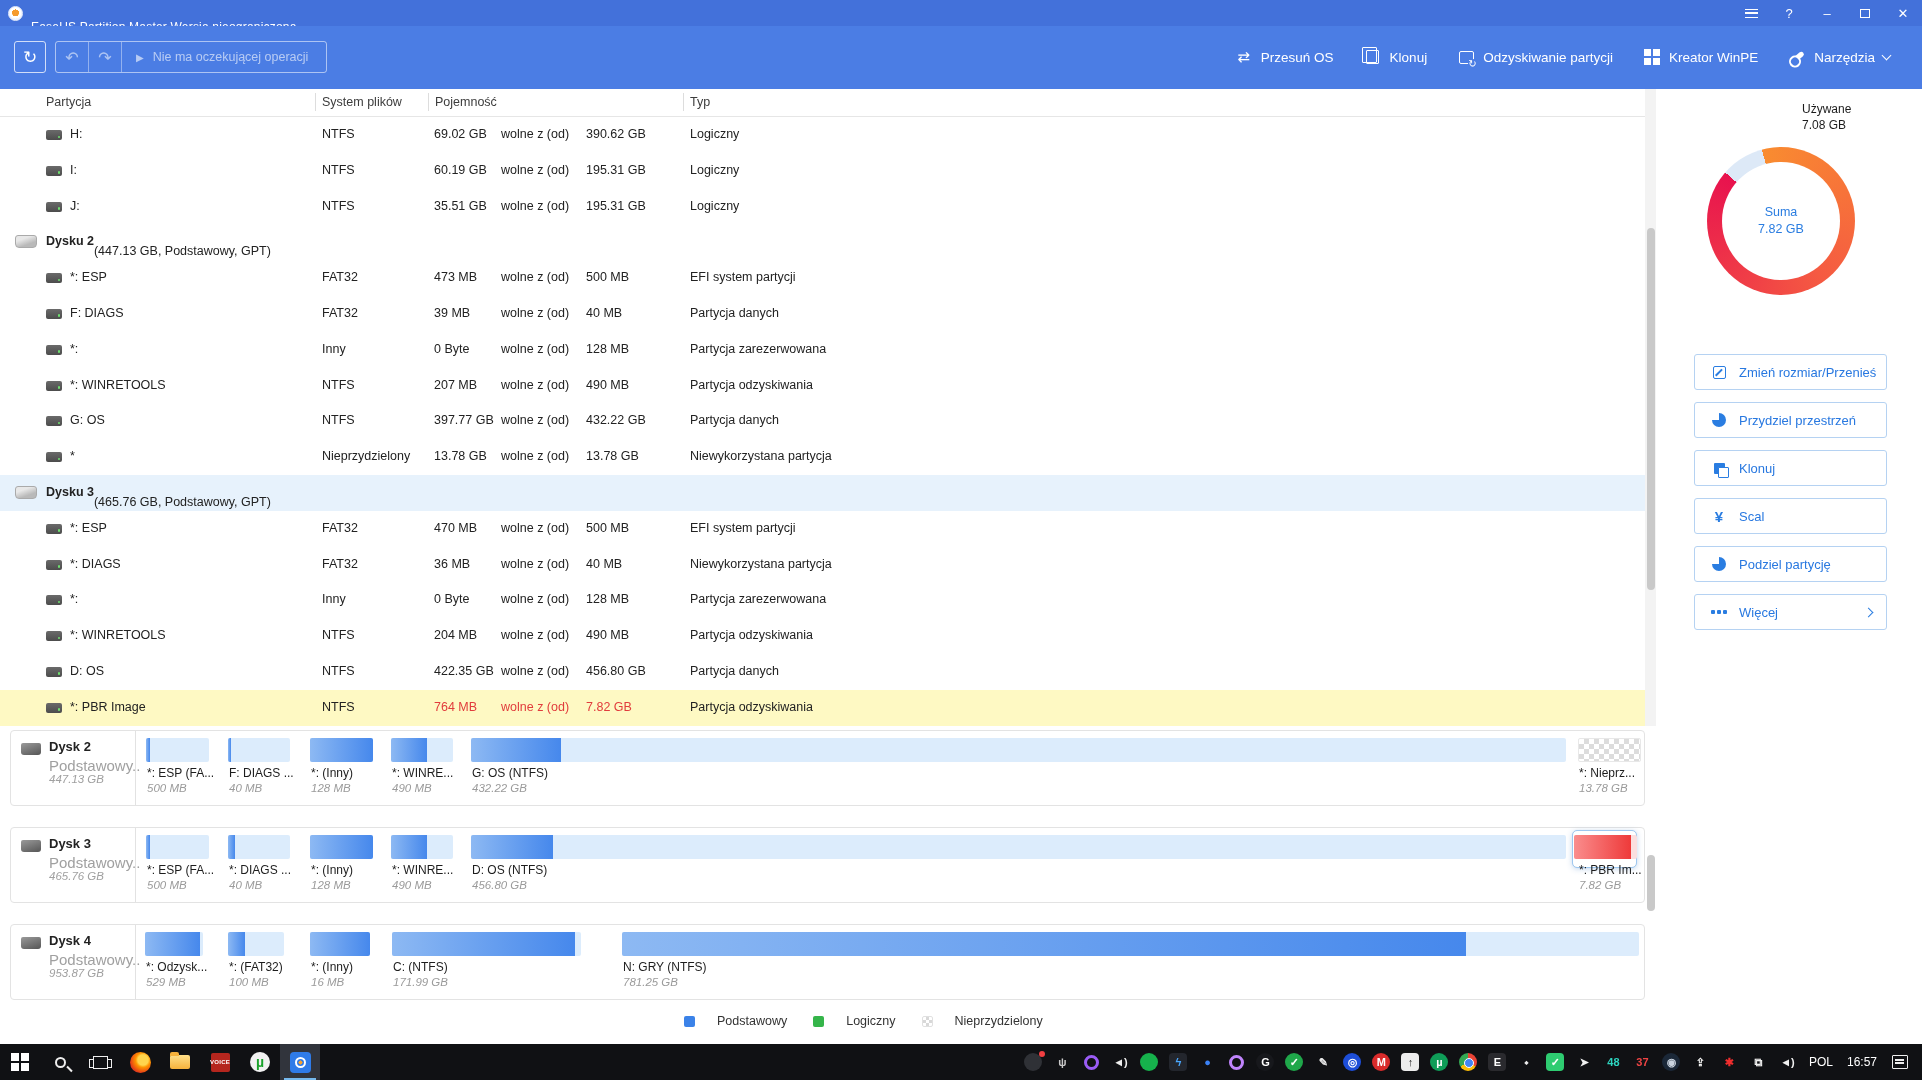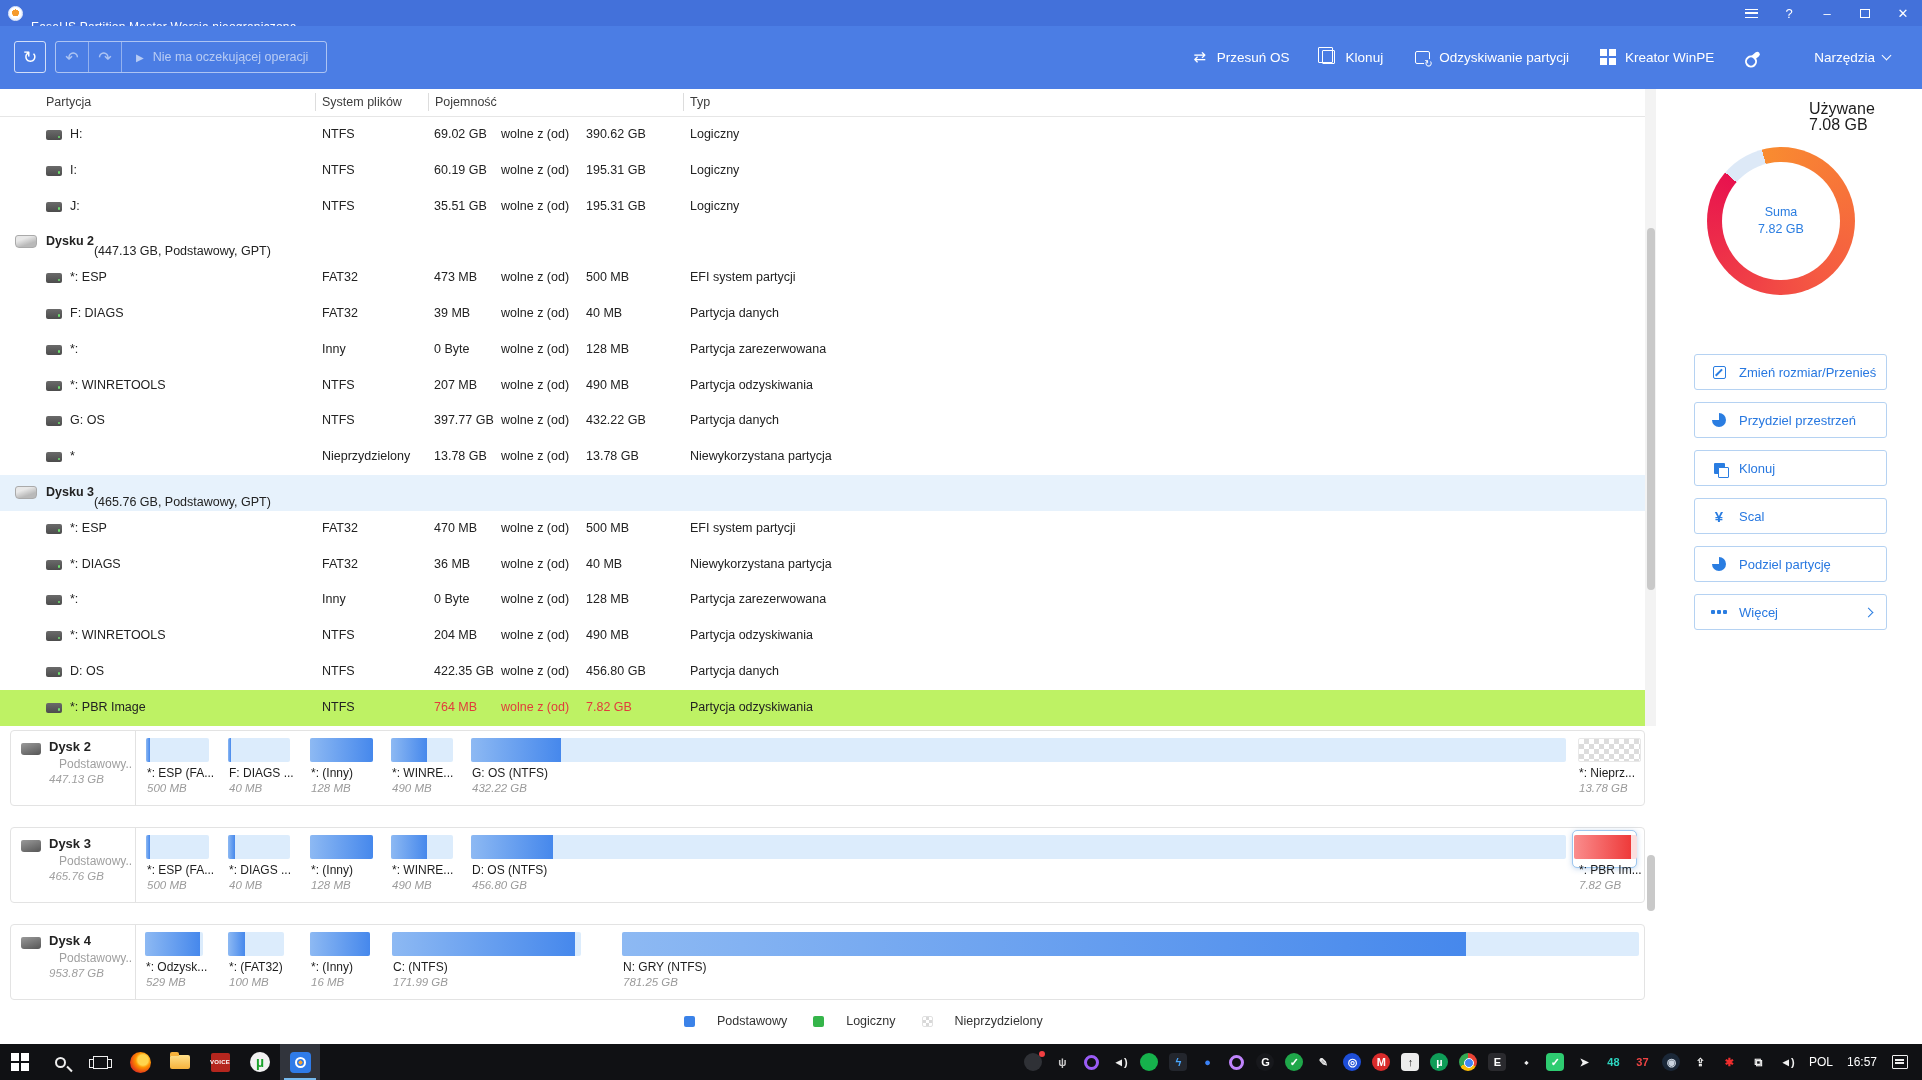--- a/index.html
+++ b/index.html
@@ -41,21 +41,21 @@
   .i-wrench::before { content:""; position:absolute; left:-3px; top:-2px; width:8px; height:8px; border:2.5px solid #fff; border-radius:50%; background:#4b7de4; }
   .chev-down { width:7px; height:7px; border-right:1.6px solid #fff; border-bottom:1.6px solid #fff; transform:rotate(45deg); margin-top:-3px; }
 
   
   .table-area { position:absolute; left:0; top:89px; width:1645px; height:637px; background:#fff; }
   .thead { position:relative; height:28px; border-bottom:1px solid #e6e6e6; font-size:12.5px; color:#3c3c3c; }
   .thead span { position:absolute; top:6px; }
   .thead .sep { position:absolute; top:4px; width:1px; height:18px; background:#ddd; }
   .trow { position:relative; height:35.8px; font-size:12.5px; color:#222; }
   .trow span { position:absolute; top:10px; white-space:nowrap; }
-  .trow.selected { background:#bef264; }
+  .trow.selected { background:#fef9c3; }
   .trow.grouprow.highlight { background:#e7f2fc; }
   .c-name   { left:70px; }
   .c-fs     { left:322px; }
   .c-free   { left:434px; }
   .c-flabel { left:501px; }
   .c-total  { left:586px; }
   .c-type   { left:690px; }
   .alert-red { color:#e13c3c !important; }
   .part-ico { position:absolute; left:46px; top:13px; width:16px; height:10px; background:linear-gradient(#6a6a6a,#4c4c4c); border-radius:2px; }
   .part-ico::after { content:""; position:absolute; right:2px; bottom:2px; width:2.5px; height:2.5px; background:#6fe06f; border-radius:50%; }
@@ -66,42 +66,42 @@
 
   .vscroll { position:absolute; left:1645px; top:89px; width:11px; height:637px; background:#f3f3f3; }
   .vthumb { position:absolute; left:1.5px; width:8px; border-radius:4px; background:#c9c9c9; }
 
   
   .side-panel { position:absolute; left:1656px; top:89px; width:266px; height:637px; background:#fff; }
   .donut { position:absolute; left:51px; top:58px; width:148px; height:148px; border-radius:50%; }
   .donut::after { content:""; position:absolute; left:15px; top:15px; width:118px; height:118px; border-radius:50%; background:#fff; }
   .donut-center { position:absolute; left:51px; top:58px; width:148px; height:148px; display:flex; flex-direction:column;
     align-items:center; justify-content:center; z-index:2; color:#2a7de1; font-size:12.5px; line-height:17px; }
-  .used-label { position:absolute; left:153px; top:12px; font-size:16px; color:#1c1c1c; line-height:16px; }
+  .used-label { position:absolute; left:146px; top:12px; font-size:12px; color:#1c1c1c; line-height:16px; }
   .side-buttons { position:absolute; left:38px; top:265px; width:193px; }
   .sbtn { position:relative; width:193px; height:36px; margin-bottom:12px; border:1px solid #b5d2f2; border-radius:3px;
     background:#fff; display:flex; align-items:center; color:#2878e0; font-size:13px; cursor:default; }
   .sbtn .sico { width:16px; height:16px; margin:0 12px 0 16px; display:flex; align-items:center; justify-content:center; }
   .pie-ico { width:14px; height:14px; border-radius:50%; background:conic-gradient(#2a7de1 0 268deg, #fff 268deg 360deg); position:relative; }
   .resize-ico { width:13px; height:13px; border:1.5px solid #2a7de1; border-radius:2px; position:relative; }
   .resize-ico::after { content:""; position:absolute; left:2px; top:2px; width:9px; height:1.7px; background:#2a7de1; transform:rotate(-45deg); transform-origin:left top; left:1px; top:8px; }
   .clone-ico { position:relative; width:11px; height:11px; background:#2a7de1; border-radius:1px; }
   .clone-ico::before { content:""; position:absolute; left:4px; top:4px; width:9px; height:9px; border:1.6px solid #2a7de1; background:#fff; border-radius:1px; }
   .merge-ico { color:#2a7de1; font-size:15px; font-weight:bold; }
   .more-ico { display:flex; gap:2px; }
   .more-ico i { width:4px; height:4px; background:#2a7de1; border-radius:1px; }
   .sbtn .chev-right { position:absolute; right:14px; width:7px; height:7px; border-right:1.7px solid #2a7de1; border-top:1.7px solid #2a7de1; transform:rotate(45deg); }
 
   
   .disk-card { position:absolute; left:10px; width:1635px; height:76px; background:#fff; border:1px solid #e3e3e3; border-radius:4px; }
   .dc-label { position:absolute; left:0; top:0; width:125px; height:74px; border-right:1px solid #e2e2e2; }
   .dc-ico { position:absolute; left:10px; top:12px; width:20px; height:12px; border-radius:2px 2px 3px 3px;
     background:linear-gradient(160deg,#9a9a9a, #555); }
   .dc-name { position:absolute; left:38px; top:8px; font-size:13px; font-weight:bold; color:#222; }
-  .dc-style { position:absolute; left:48px; top:26px; font-size:12px; color:#a0a0a0; }
+  .dc-style { position:absolute; left:38px; top:26px; font-size:15px; color:#a0a0a0; }
   .dc-size { position:absolute; left:38px; top:42px; font-size:11.5px; color:#a0a0a0; font-style:italic; }
   .seg { position:absolute; top:7px; }
   .seg-bar { position:relative; height:24px; background:#dcecfc; border-radius:2px; overflow:hidden; }
   .seg-fill { position:absolute; left:0; top:0; height:100%; background:linear-gradient(to right,#8db9f3,#4688ec); }
   .seg.alert .seg-bar { background:#fbdfdf; }
   .seg.alert .seg-fill { background:linear-gradient(to right,#fa8d8d,#ee3a3a); }
   .seg.unalloc .seg-bar { background:repeating-conic-gradient(#dcdcdc 0 25%, #ffffff 0 50%) 0 0/10px 10px; border:1px solid #e8e8e8; }
   .seg-label { position:absolute; top:28px; left:1px; font-size:12px; color:#1d1d1d; white-space:nowrap; }
   .seg-size { position:absolute; top:44px; left:1px; font-size:11.5px; color:#9b9b9b; font-style:italic; white-space:nowrap; }
   .seg.selected { outline:1px solid #9ec7ef; border-radius:4px; background:#fff; box-shadow:0 1px 6px rgba(70,130,200,.45);
@@ -215,21 +215,21 @@
               <span></span>
               <span></span>
             </div>
           </div>
           <div style="display: inline;">Kreator WinPE</div>
         </div>
         <div class="tb-action">
           <div class="tbi">
             <div class="i-wrench"></div>
           </div>
-          <div style="display: inline; margin-left: 44px;">Narzędzia</div>
+          <div style="display: inline;">Narzędzia</div>
           <div class="chev-down"></div>
         </div>
       </div>
   </div>
 
   <div class="table-area">
     <div class="thead">
       <span style="left:46px">Partycja</span>
       <span class="sep" style="left:315px"></span>
       <span style="left:322px">System plików</span>

